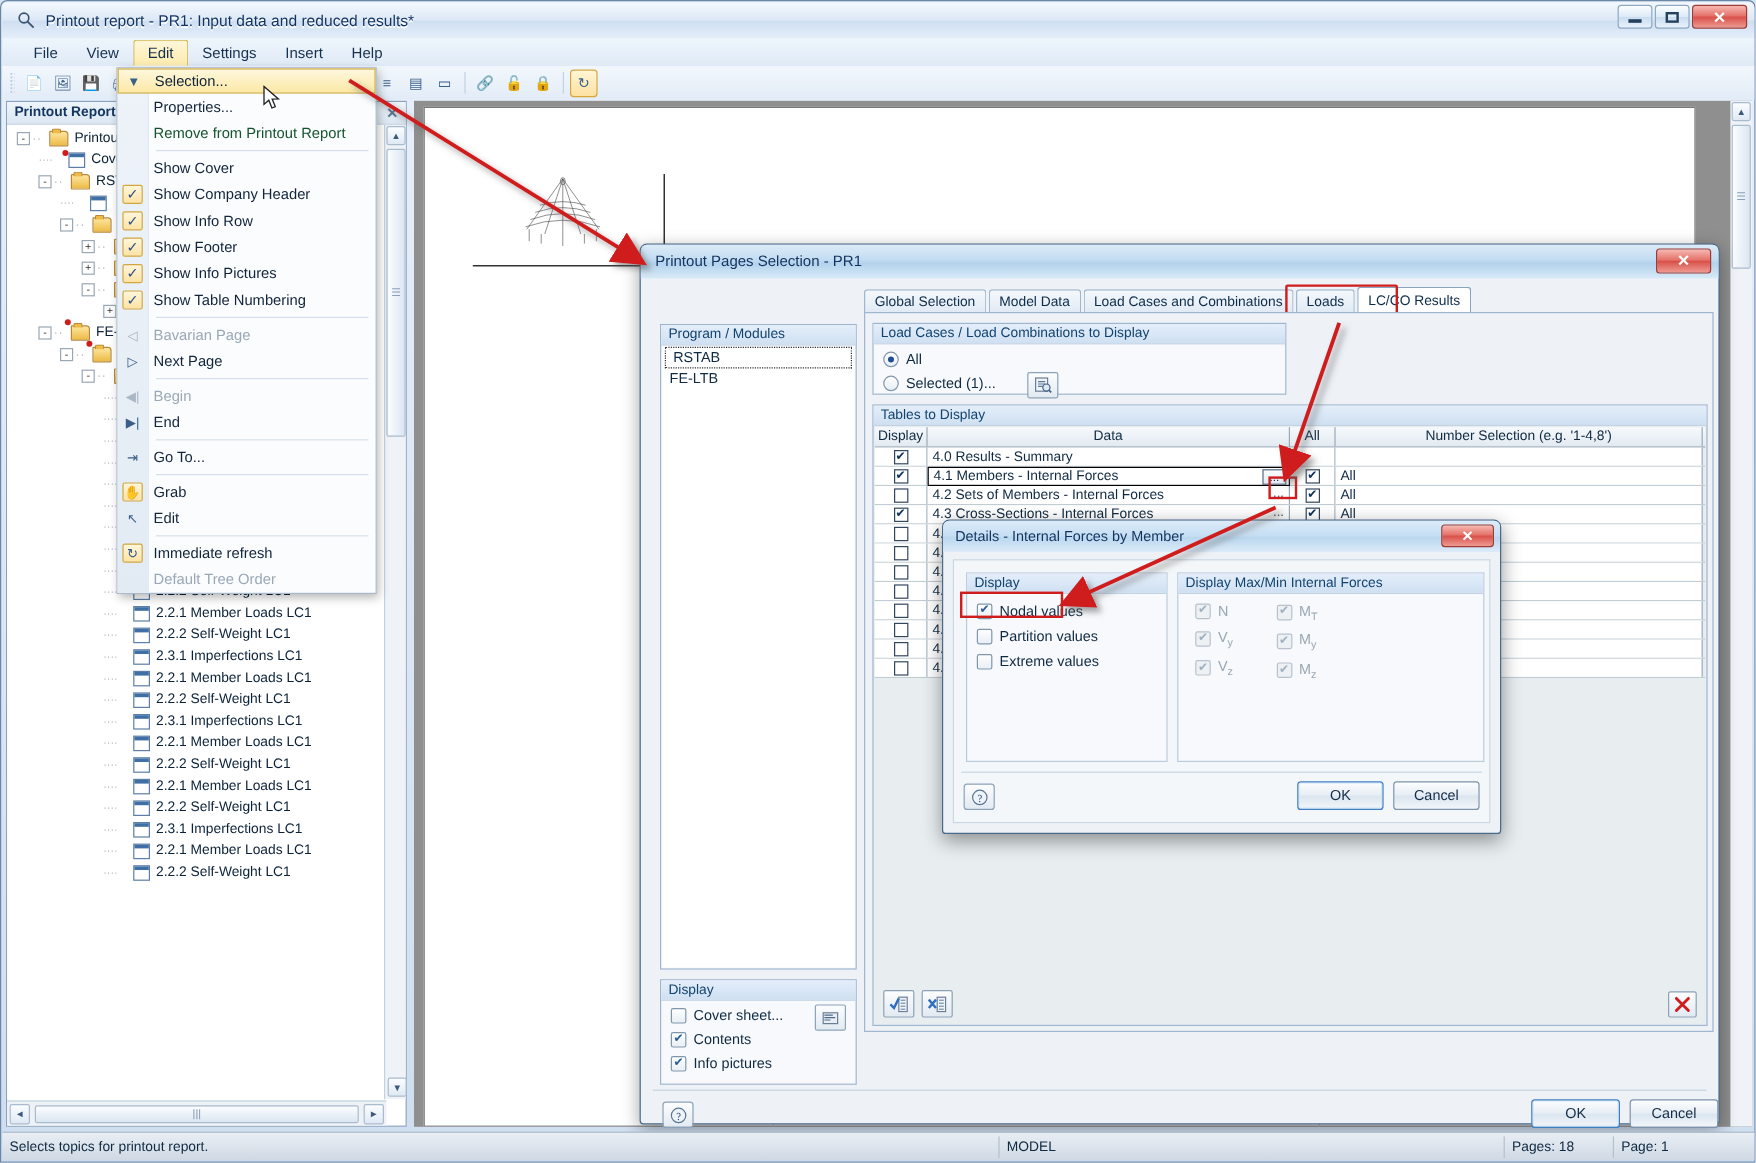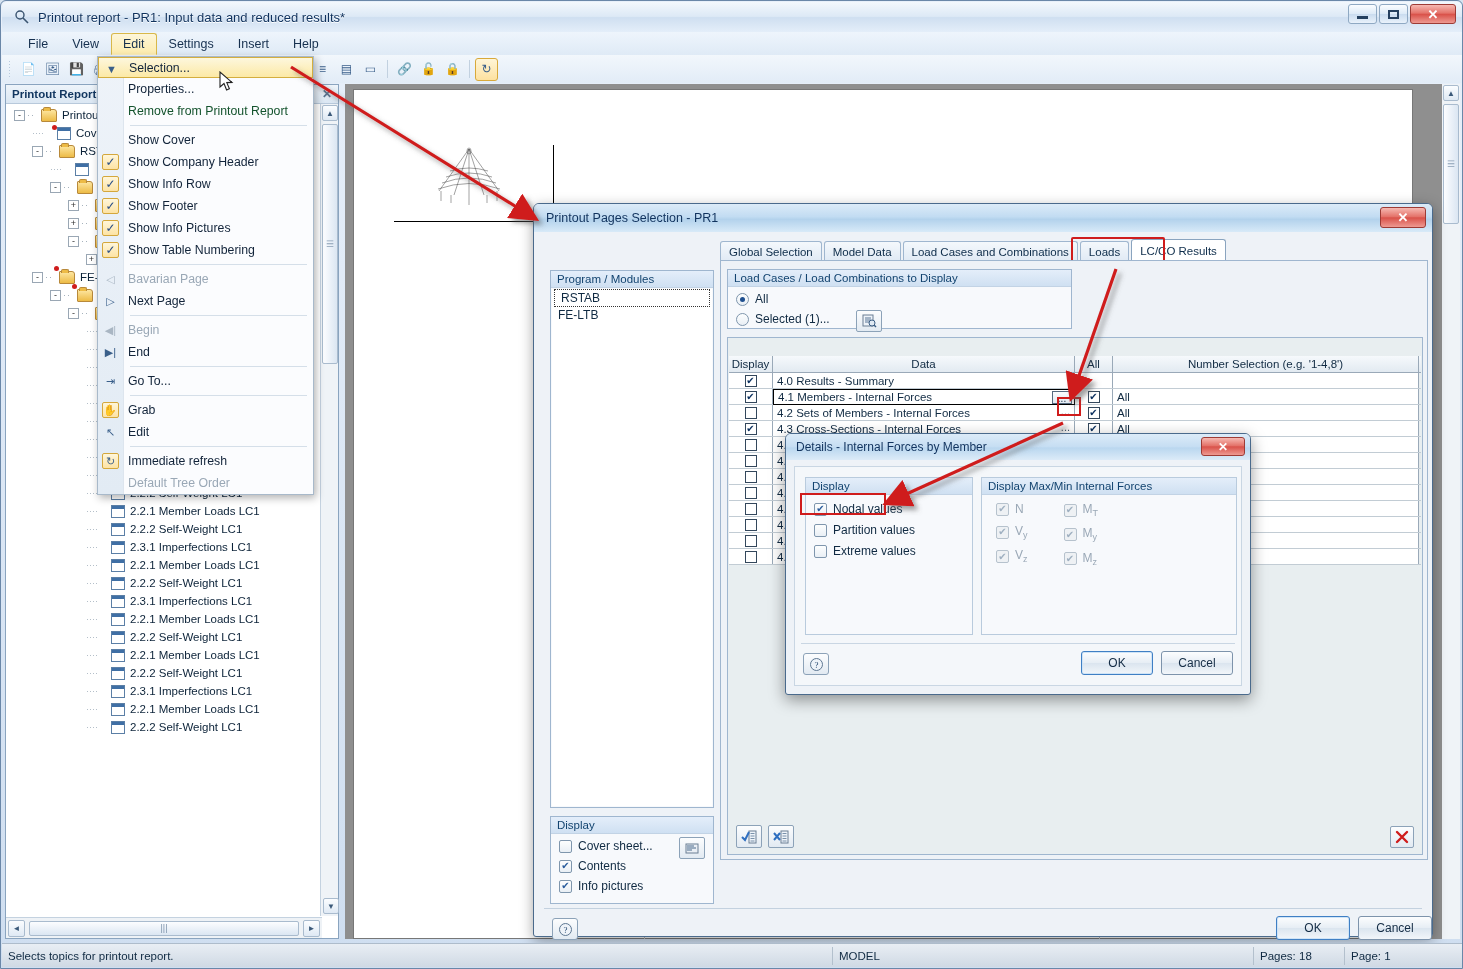--- a/index.html
+++ b/index.html
@@ -724,20 +724,21 @@
         <svg width="15" height="14" viewBox="0 0 15 14">
               <rect x="1" y="1" width="10" height="11" fill="#eef3f9" stroke="#6b7f94"></rect>
               <path d="M3 4h6M3 6h6M3 8h4" stroke="#5a7796"></path>
               <circle cx="10" cy="9" r="3" fill="#dfe9f3" stroke="#3b5e84"></circle>
               <line x1="12" y1="11" x2="14" y2="13" stroke="#3b5e84" stroke-width="1.4"></line>
             </svg>
       </div>
     </div>
 
     <div class="gbox" style="left:6px;top:76px;width:696px;height:518px;background:#e8eef0;">
+      <div class="gbox-head">Tables to Display</div>
       <div class="grid" style="top:18px;bottom:36px;">
         <div class="grid-head" id="grid-head">
               <div class="gh" style="width: 44px;">Display</div>
               <div class="gh" style="width: 302px;">Data</div>
               <div class="gh" style="width: 38px;">All</div>
               <div class="gh" style="width: 306px;">Number Selection (e.g. '1-4,8')</div>
             </div>
         <div id="grid-body">
               <div class="grow">
                 <div class="gc c" style="width: 44px; background: rgb(255, 255, 255);">

